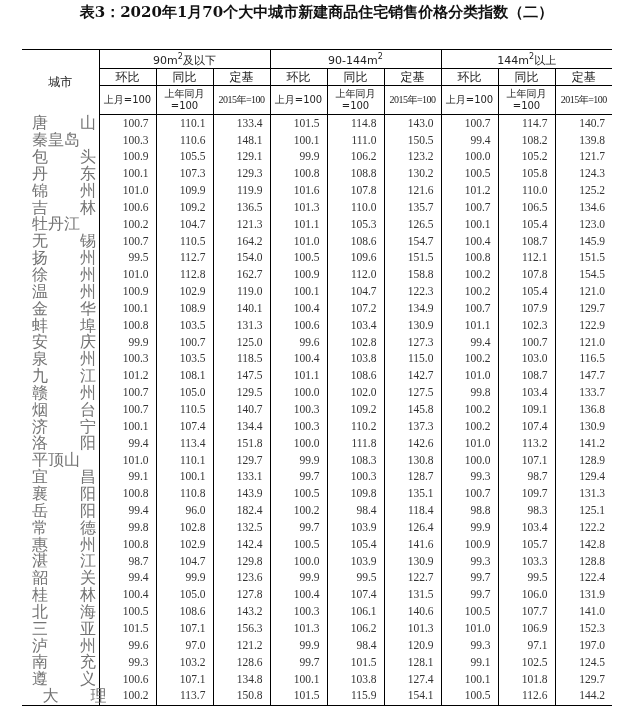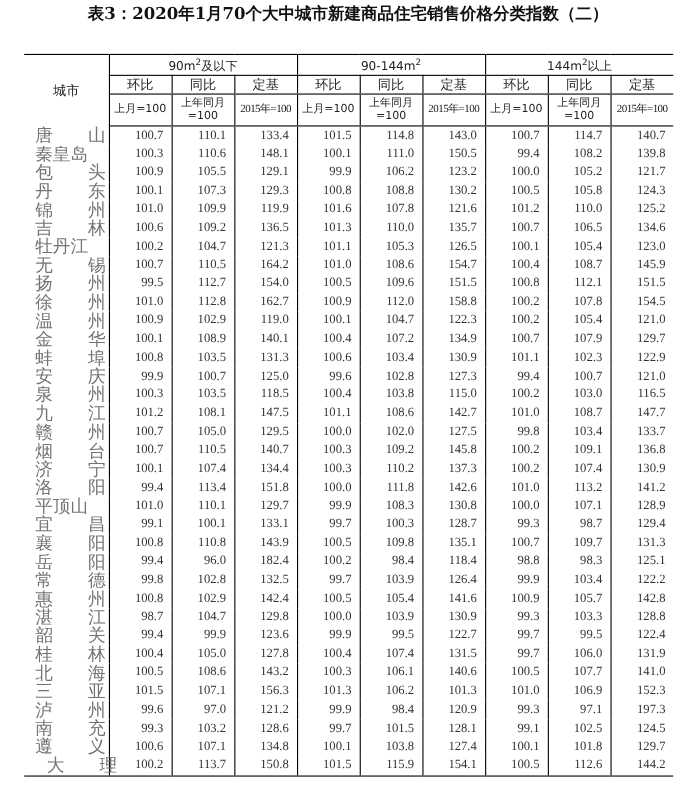--- a/index.html
+++ b/index.html
@@ -455,21 +455,21 @@
       <tr>
         <td class="city"><span class="city-name">泸　　州</span></td>
         <td class="vl">99.6</td>
         <td class="vl">97.0</td>
         <td class="vl">121.2</td>
         <td class="vl">99.9</td>
         <td class="vl">98.4</td>
         <td class="vl">120.9</td>
         <td class="vl">99.3</td>
         <td class="vl">97.1</td>
-        <td class="vl">197.3</td>
+        <td class="vl">197.0</td>
       </tr>
       <tr>
         <td class="city"><span class="city-name">南　　充</span></td>
         <td class="vl">99.3</td>
         <td class="vl">103.2</td>
         <td class="vl">128.6</td>
         <td class="vl">99.7</td>
         <td class="vl">101.5</td>
         <td class="vl">128.1</td>
         <td class="vl">99.1</td>

